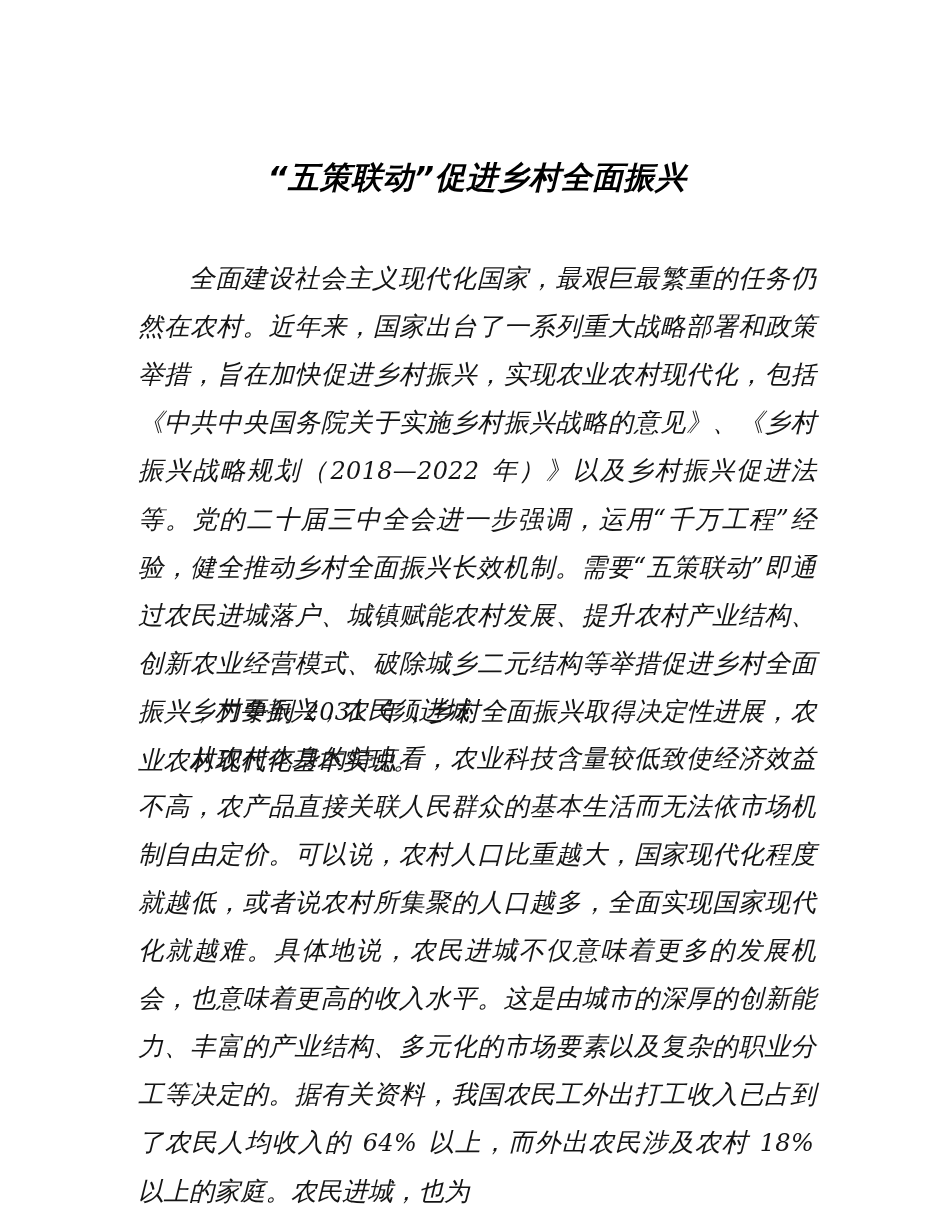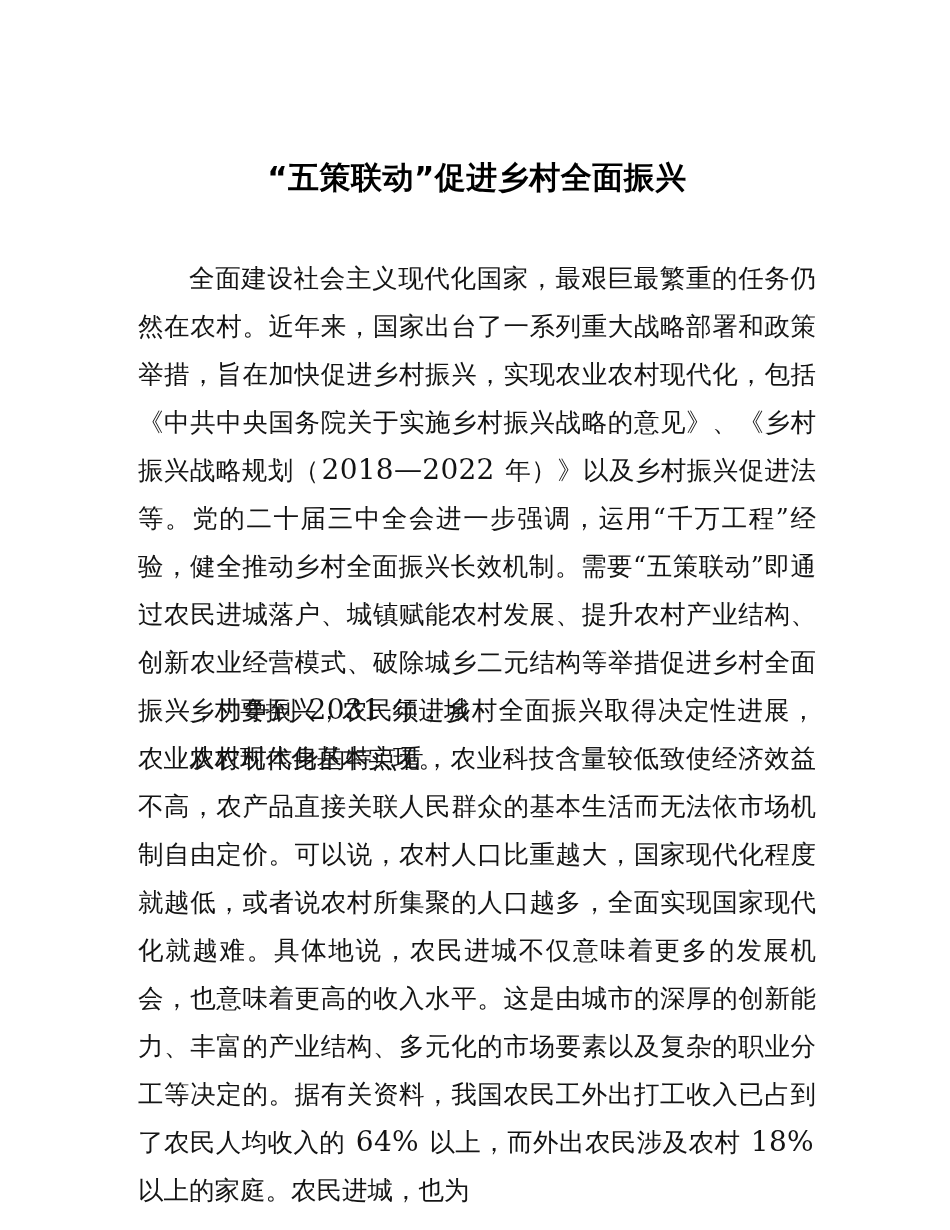--- a/index.html
+++ b/index.html
@@ -17,20 +17,21 @@
     -webkit-font-smoothing: antialiased;
   }
 
   .page {
     position: absolute;
     left: 0;
     top: 0;
     width: 950px;
     height: 1190px;
     background: #ffffff;
+    font-style: italic;
   }
 
   .content {
     position: absolute;
     left: 138px;
     top: 0;
     width: 678px;
   }
 
   .doc-title {
@@ -71,21 +72,21 @@
   .para-subhead { top: 660px; }
   .para-body { top: 708px; }
 
   .para-subhead {
     text-align: center;
   }
 
   
   .latin {
     font-family: "DejaVu Serif", "Liberation Serif", serif;
-    font-size: 28px;
+    font-size: 24px;
     padding: 0 2px;
     letter-spacing: 0.3px;
   }
 </style>
 </head>
 <body>
 
 <div class="page">
   <div class="content">
 

